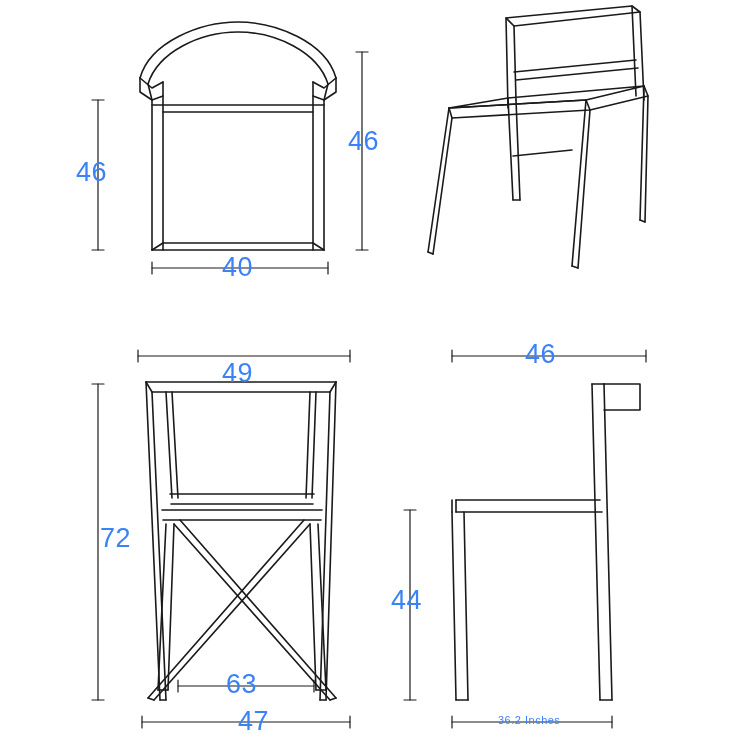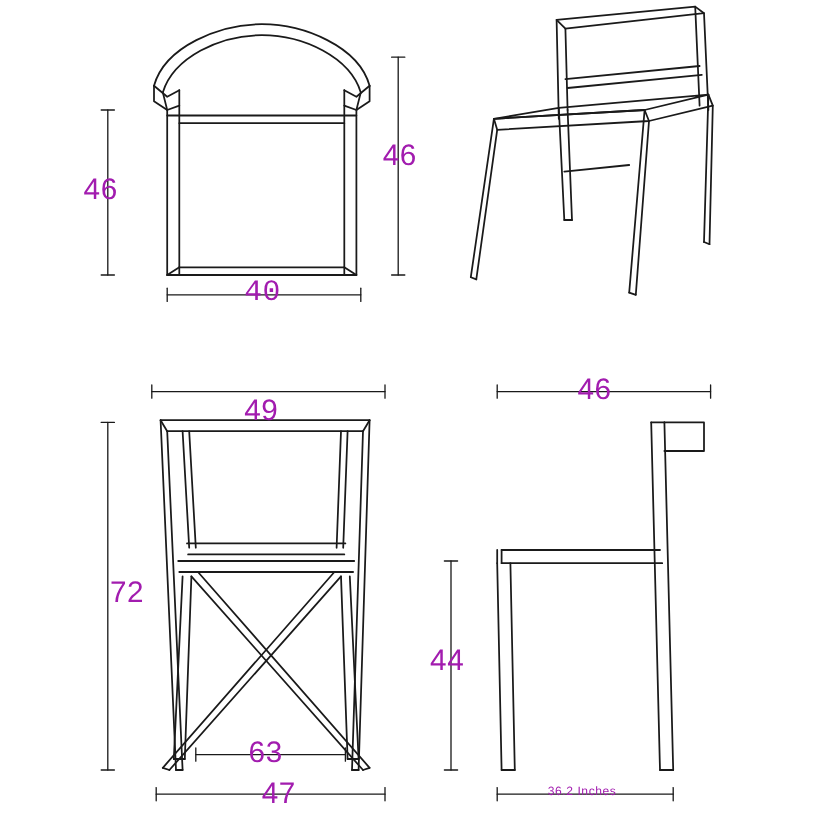--- a/index.html
+++ b/index.html
@@ -20,21 +20,21 @@
     height: 750px;
   }
   #stage svg {
     position: absolute;
     top: 0;
     left: 0;
   }
   .dim-label {
     position: absolute;
     font-family: "Liberation Sans", sans-serif;
-    color: #a21caf;
+    color: #3b82f6;
     white-space: nowrap;
     letter-spacing: 0.5px;
   }
   .dim-big { font-size: 27px; }
   .dim-small { font-size: 11px; }
 </style>
 </head>
 <body>
 
 <div id="stage">
@@ -211,21 +211,21 @@
         <path d="M612 716 L 612 728"></path>
       </g>
 
     </g>
   </svg>
 
   <div class="dim-label dim-big" style="left:76px; top:157px;">46</div>
 
   <div class="dim-label dim-big" style="left:348px; top:126px;">46</div>
 
-  <div class="dim-label dim-big" style="left:222px; top:252px;font-family:Liberation Mono, monospace;">40</div>
+  <div class="dim-label dim-big" style="left:222px; top:252px;">40</div>
 
   <div class="dim-label dim-big" style="left:222px; top:358px;">49</div>
 
   <div class="dim-label dim-big" style="left:76px; top:523px;margin-left:24px;">72</div>
 
   <div class="dim-label dim-big" style="left:226px; top:669px;">63</div>
 
   <div class="dim-label dim-big" style="left:226px; top:706px;margin-left:12px;">47</div>
 
   <div class="dim-label dim-big" style="left:525px; top:339px;">46</div>

